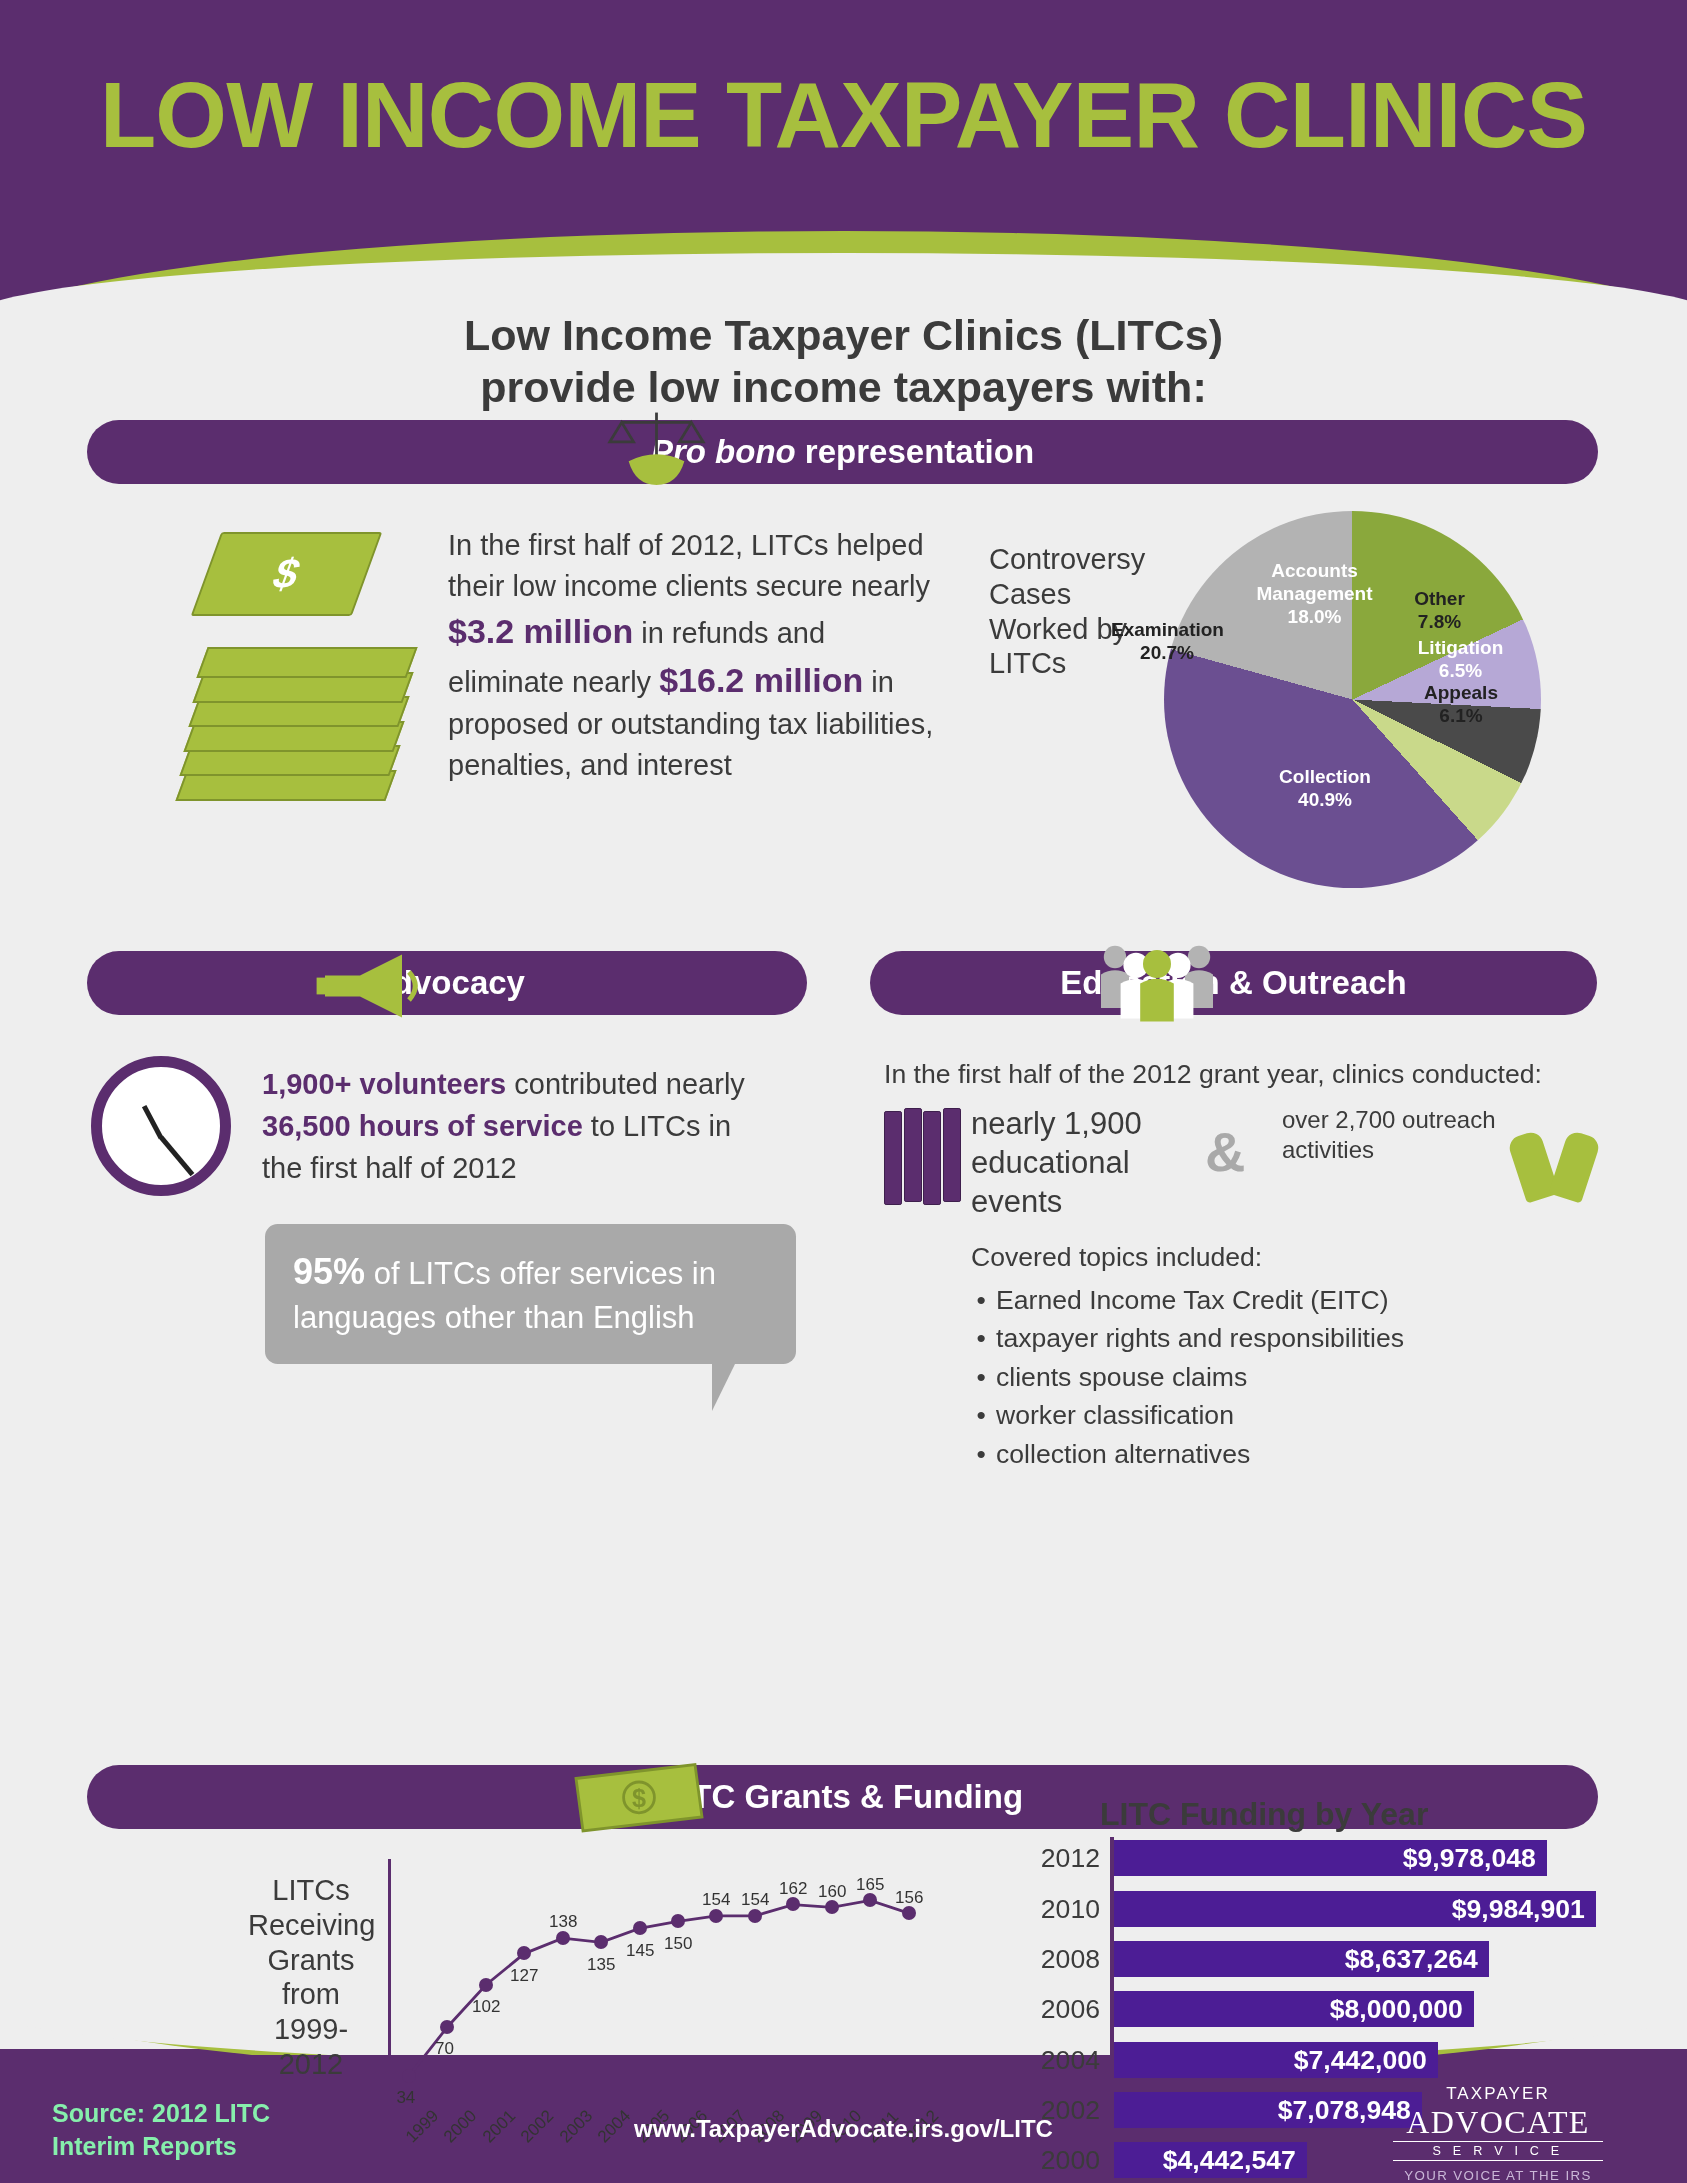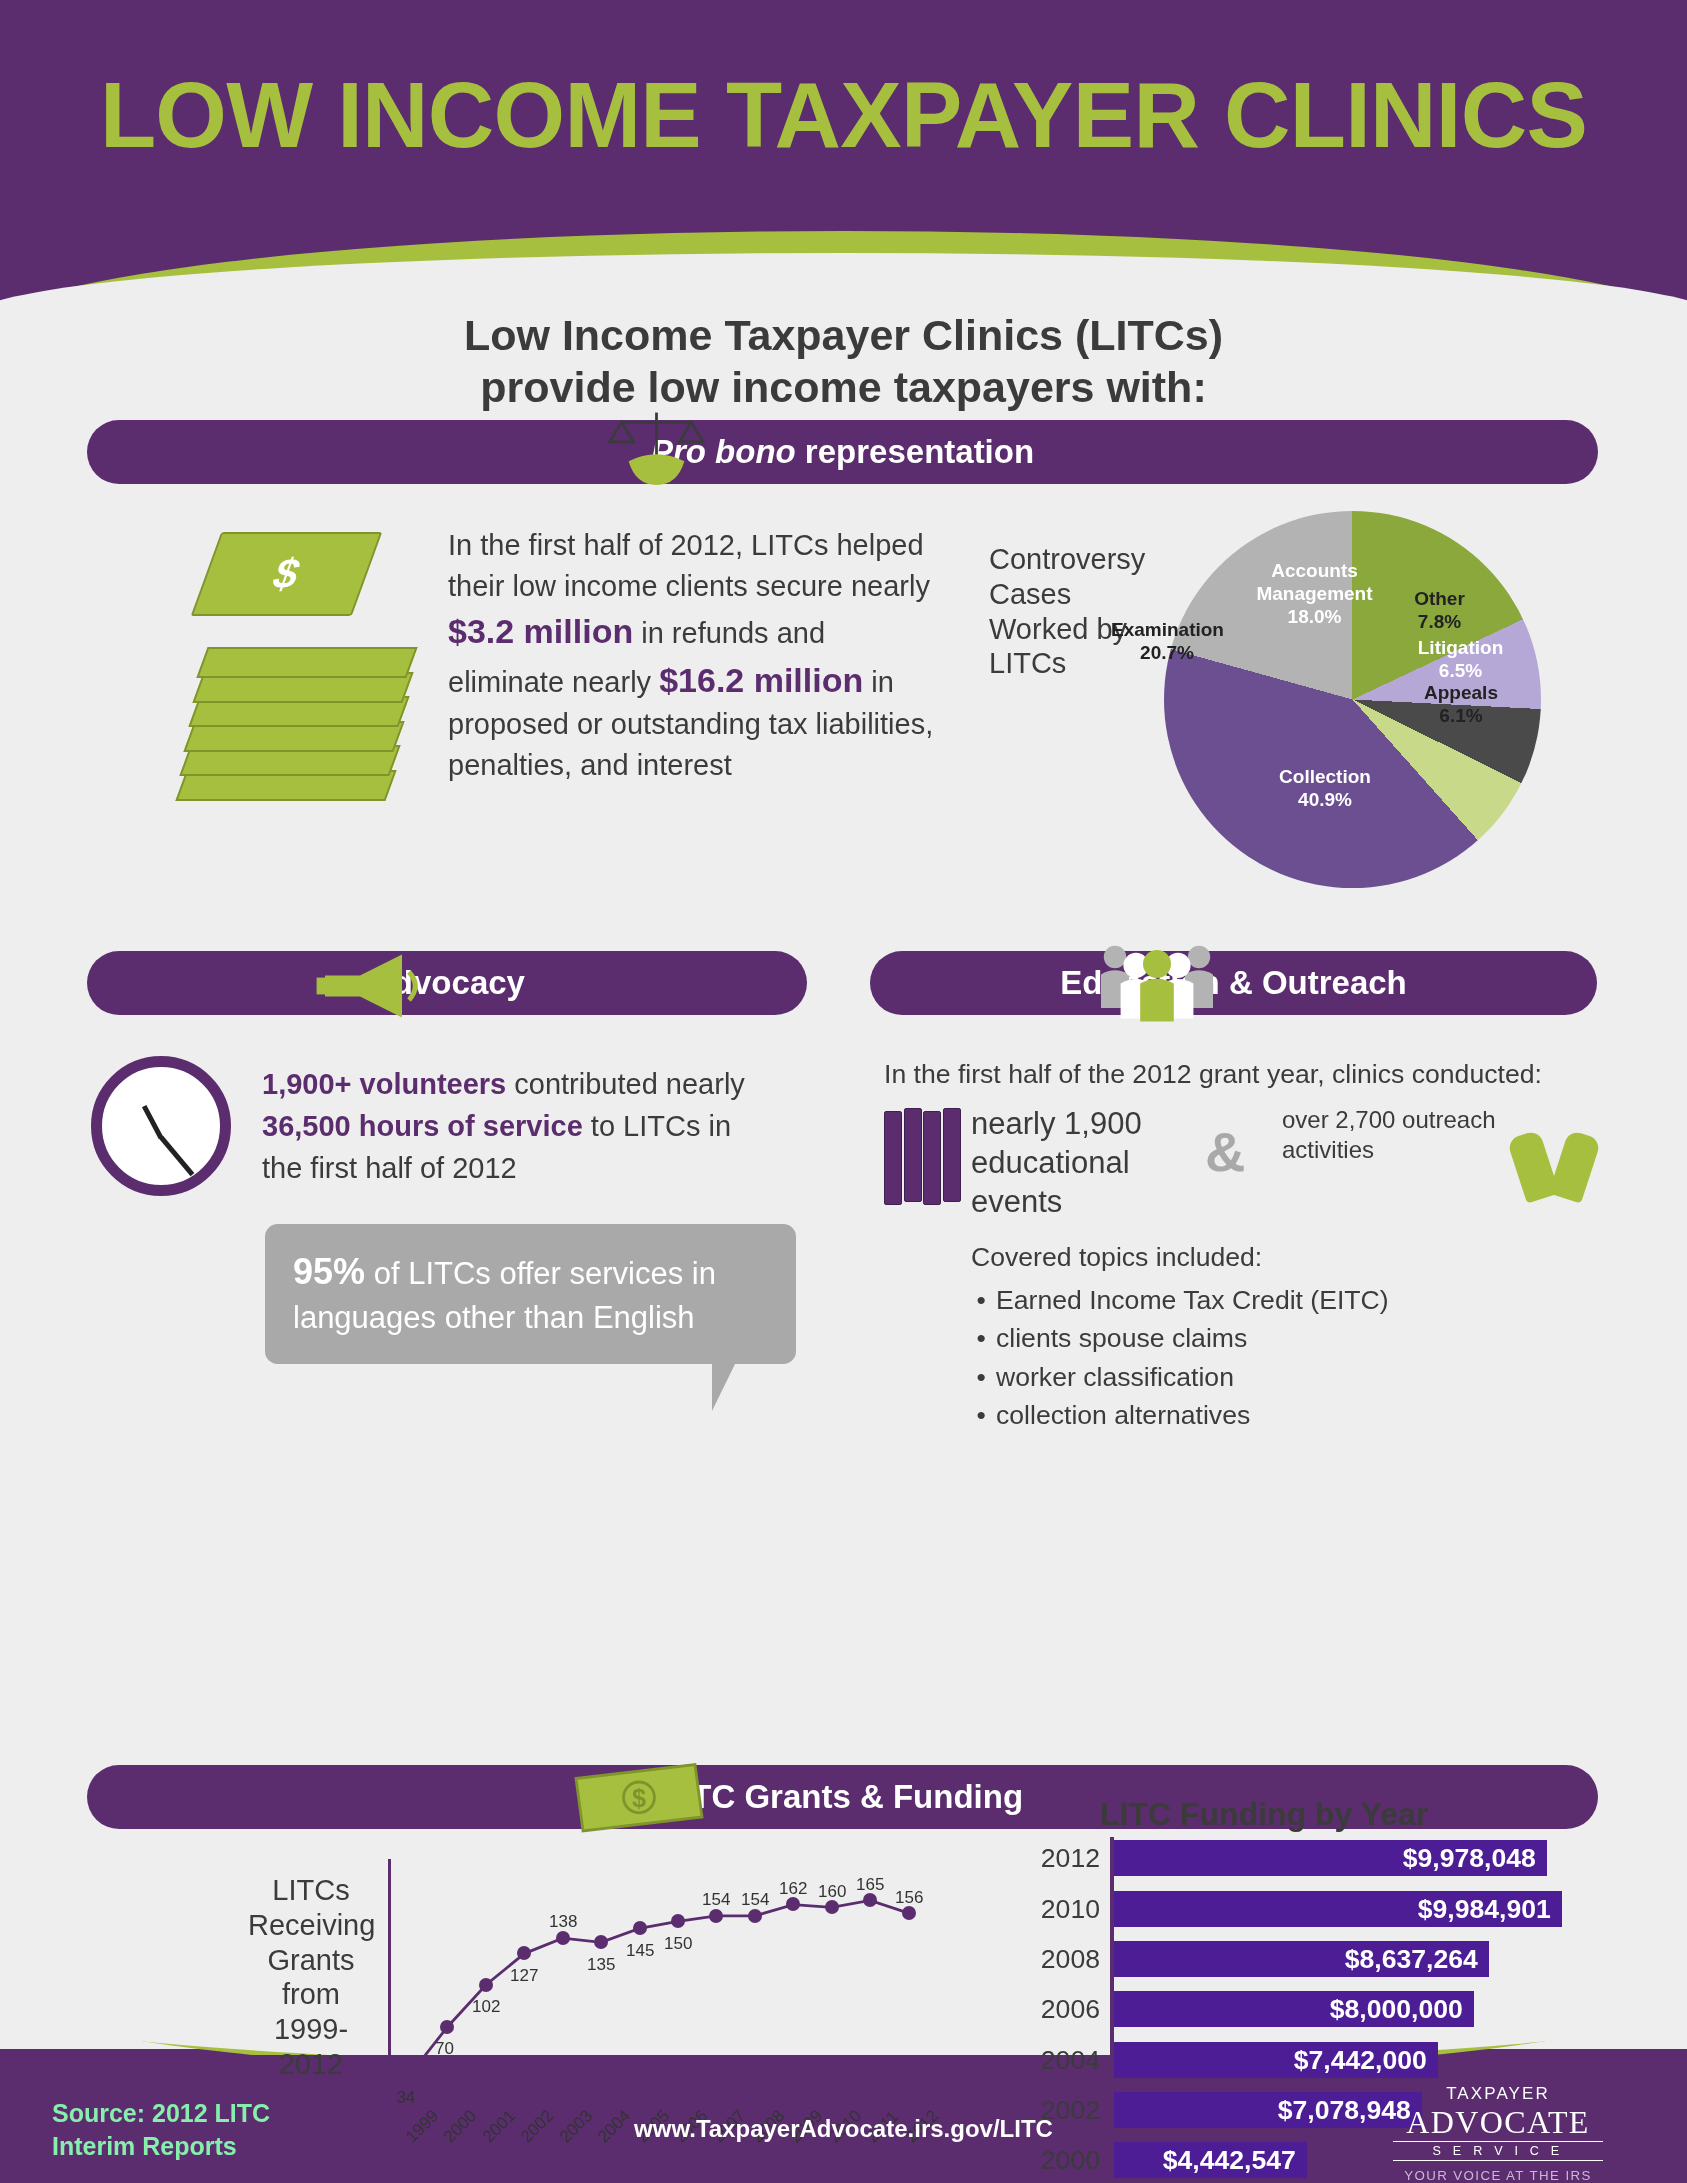--- a/index.html
+++ b/index.html
@@ -325,20 +325,21 @@
         <div class="amp">&amp;</div>
         <div class="edu-col2">over 2,700 outreach activities</div>
         <div class="hands">
           <div class="h" style="left:0; top:21px; transform:rotate(-18deg);"></div>
           <div class="h" style="left:42px; top:21px; transform:rotate(18deg);"></div>
         </div>
         <div class="topics">
           <div class="hd">Covered topics included:</div>
           <ul>
             <li>Earned Income Tax Credit (EITC)</li>
+            <li>taxpayer rights and responsibilities</li>
             <li>clients spouse claims</li>
             <li>worker classification</li>
             <li>collection alternatives</li>
           </ul>
         </div>
       </div>
     </div>
 
     <div class="sec-grants">
       <div class="pill">
@@ -409,21 +410,21 @@
           <div class="bar-axis"></div>
 
           <div class="bar-row" style="top:43px;">
             <div class="bar-year">2012</div>
             <div class="bar" style="width:433px;">
               <span class="bar-val">$9,978,048</span>
             </div>
           </div>
           <div class="bar-row" style="top:94px;">
             <div class="bar-year">2010</div>
-            <div class="bar" style="width:448px;">
+            <div class="bar" style="width:482px;">
               <span class="bar-val">$9,984,901</span>
             </div>
           </div>
           <div class="bar-row" style="top:144px;">
             <div class="bar-year">2008</div>
             <div class="bar" style="width:375px;">
               <span class="bar-val">$8,637,264</span>
             </div>
           </div>
           <div class="bar-row" style="top:194px;">

